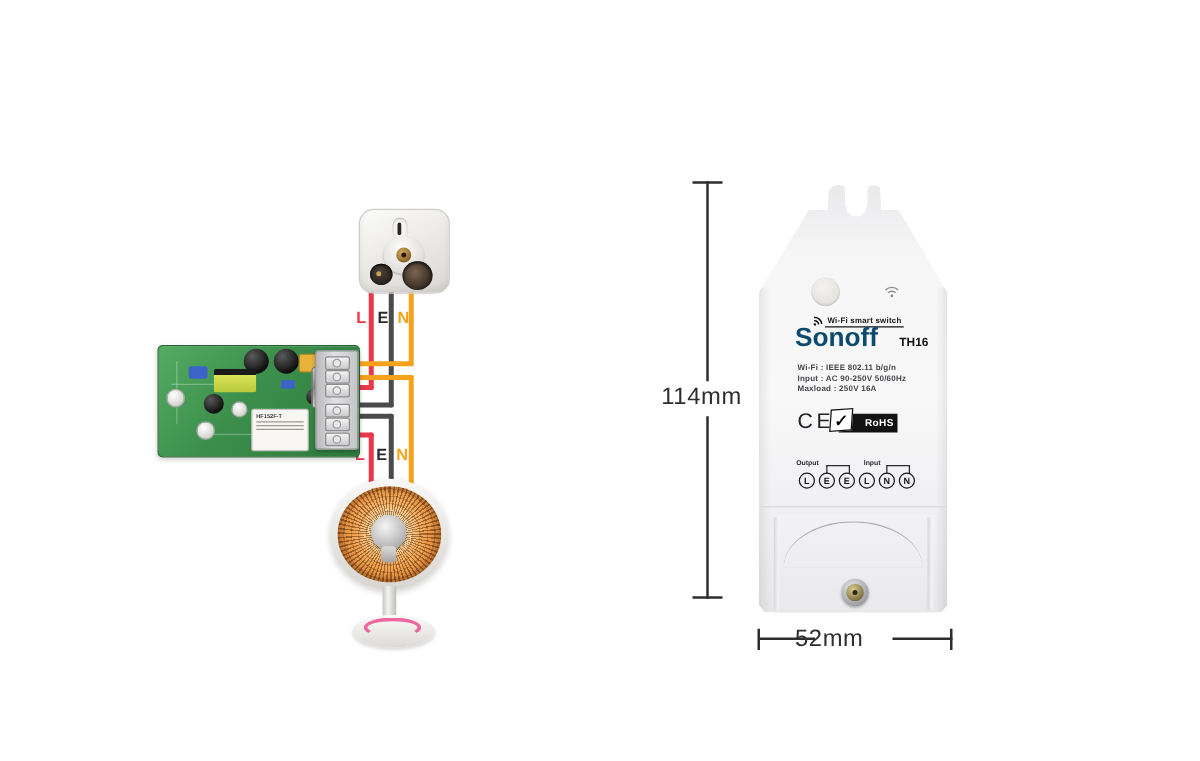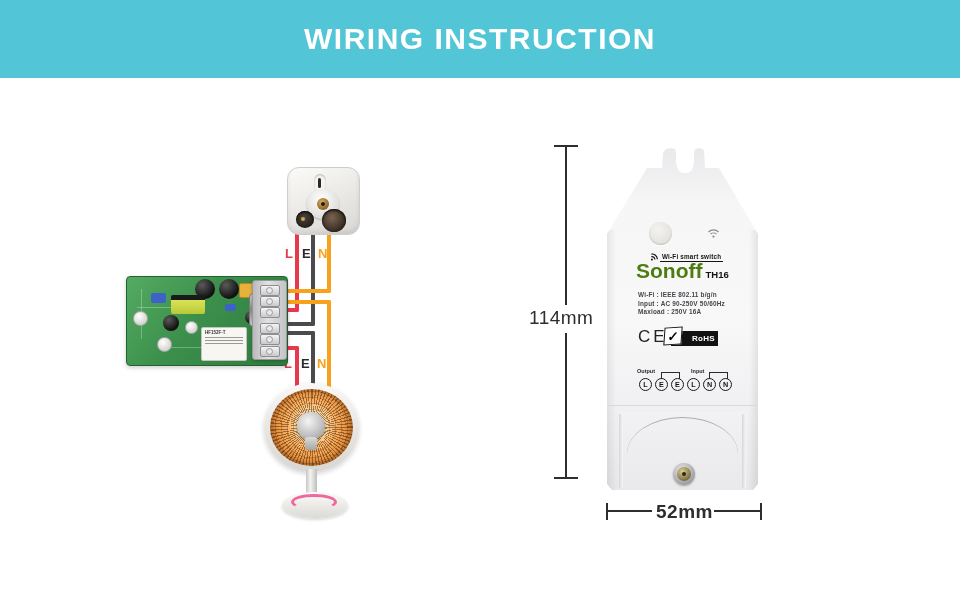--- a/index.html
+++ b/index.html
@@ -70,22 +70,22 @@
   .shade-l{left:0;top:82px;width:9px;height:260px;background:linear-gradient(90deg,rgba(0,0,0,.07),rgba(0,0,0,0));}
   .shade-r{left:142px;top:82px;width:9px;height:260px;background:linear-gradient(270deg,rgba(0,0,0,.08),rgba(0,0,0,0));}
   .seam{left:1px;top:257px;width:149px;height:1px;background:#D9D9DC;}
   .dev-btn{left:42px;top:74px;width:23px;height:23px;border-radius:50%;
       background:radial-gradient(circle at 40% 33%,#F4F3F0,#DCDBD6);
       box-shadow:inset 0 -1px 2px rgba(0,0,0,.14), 0 1px 1px rgba(255,255,255,.9);}
   .logo-wrap{left:29px;top:104px;width:110px;}
   .logo-row1{display:flex;align-items:flex-end;margin-left:13px;}
   .logo-tagline{font-size:6.3px;font-weight:700;color:#141414;border-bottom:1px solid #141414;padding:0 2px 1px 2px;letter-spacing:.2px;}
   .logo-row2{display:flex;align-items:baseline;margin-top:0px;}
-  .logo-brand{font-size:21px;font-weight:800;color:#4d7c0f;letter-spacing:0px;line-height:18px;}
-  .logo-model{font-size:9.5px;font-weight:800;color:#121212;margin-left:3px;}
+  .logo-brand{font-size:21px;font-weight:800;color:#0c4a6e;letter-spacing:0px;line-height:18px;}
+  .logo-model{font-size:9.5px;font-weight:800;color:#121212;margin-left:17px;}
   .specs{left:31px;top:143px;font-size:6.4px;color:#46464A;letter-spacing:.2px;line-height:8.6px;font-weight:700;}
   .ce{left:31px;top:179px;font-size:17px;color:#222226;letter-spacing:3px;font-weight:400;}
   .rohs{left:64px;top:183px;width:47px;height:15px;background:#121212;display:flex;align-items:center;justify-content:flex-end;padding-right:3px;box-sizing:border-box;}
   .rohs-text{color:#fff;font-size:8px;font-weight:700;letter-spacing:.3px;text-align:center;}
   .rohs-check{position:absolute;left:-7px;top:-4px;width:16px;height:16px;background:#fff;border:1px solid #121212;
       transform:skewX(-8deg) rotate(-4deg);display:flex;align-items:center;justify-content:center;
       font-size:13px;font-weight:700;color:#000;}
   .io-label{position:absolute;font-size:5.5px;color:#2A2A2C;font-weight:700;}
   .bracket{position:absolute;width:17px;height:6px;border:1px solid #2A2A2C;border-bottom:none;}
   .pins{left:32px;top:230px;display:flex;gap:3px;}
@@ -101,23 +101,20 @@
   .screw-dot{left:5px;top:5px;width:4px;height:4px;border-radius:50%;background:#2E2818;}
   
   .dim{background:#2E2E30;}
   .dim-text{position:absolute;font-size:19px;color:#2E2E30;letter-spacing:.5px;}
 </style>
 </head>
 <body>
 
 <div class="stage">
 
-  <div class="abs banner" style="background: rgb(82, 197, 214);">
-    <span class="banner-title">WIRING INSTRUCTION</span>
-  </div>
 
   <div>
 
     <div class="wire" style="left: 295px; top: 231px; width: 4px; height: 81px; background: rgb(232, 57, 75);"></div>
     <div class="wire" style="left: 283px; top: 308px; width: 16px; height: 4px; background: rgb(232, 57, 75);"></div>
     <div class="wire" style="left: 311px; top: 231px; width: 4px; height: 95px; background: rgb(75, 75, 77);"></div>
     <div class="wire" style="left: 283px; top: 322px; width: 32px; height: 4px; background: rgb(75, 75, 77);"></div>
     <div class="wire" style="left: 327px; top: 231px; width: 4px; height: 62px; background: rgb(247, 162, 28);"></div>
     <div class="wire" style="left: 283px; top: 289px; width: 48px; height: 4px; background: rgb(247, 162, 28);"></div>
 
@@ -280,18 +277,18 @@
     <div class="abs dim" style="left:554px;top:145px;width:24px;height:2px;"></div>
     <div class="abs dim" style="left:565px;top:145px;width:2px;height:160px;"></div>
     <span class="dim-text" style="left:529px;top:307px;">114mm</span>
     <div class="abs dim" style="left:565px;top:333px;width:2px;height:146px;"></div>
     <div class="abs dim" style="left:554px;top:477px;width:24px;height:2px;"></div>
   </div>
 
   <div>
     <div class="abs dim" style="left:606px;top:503px;width:2px;height:17px;"></div>
     <div class="abs dim" style="left:608px;top:510px;width:44px;height:2px;"></div>
-    <span class="dim-text" style="left:656px;top:501px;font-weight:bold;">52mm</span>
+    <span class="dim-text" style="left:636px;top:501px;">52mm</span>
     <div class="abs dim" style="left:714px;top:510px;width:48px;height:2px;"></div>
     <div class="abs dim" style="left:760px;top:503px;width:2px;height:17px;"></div>
   </div>
 
 </div>
 
 </body></html>

